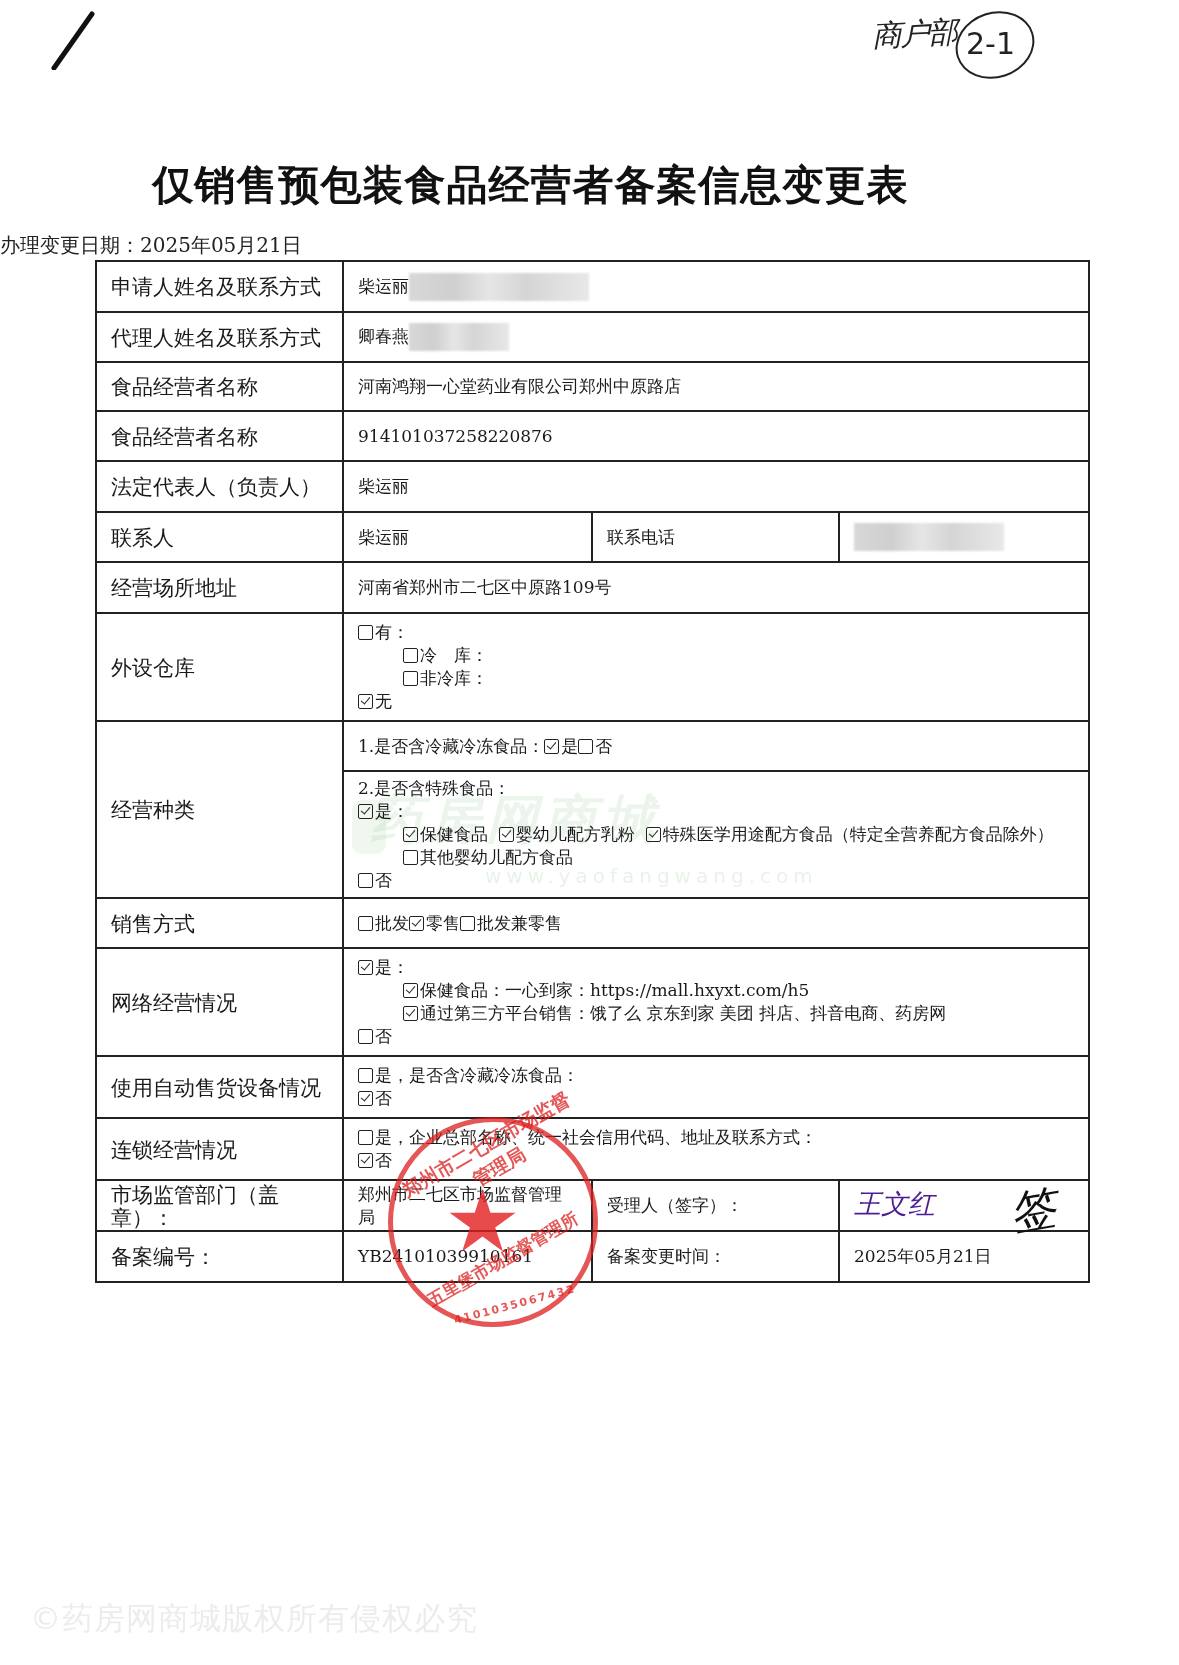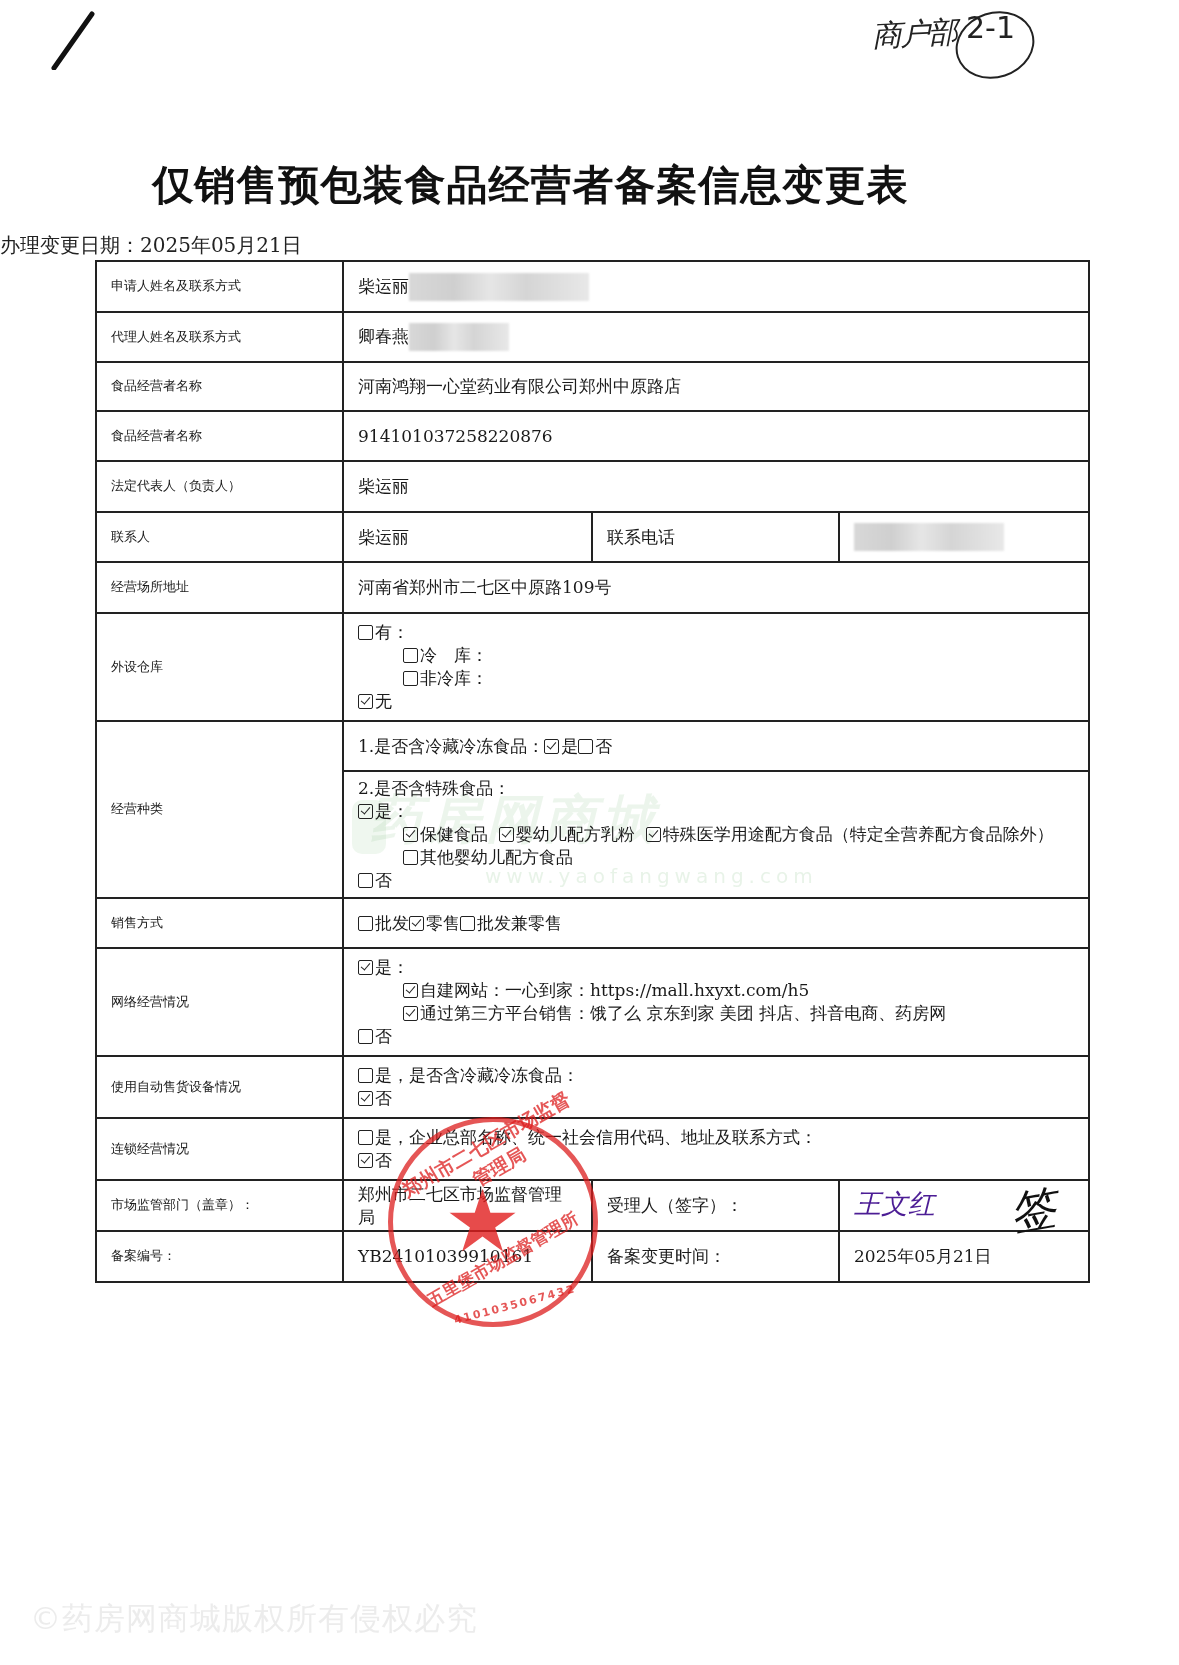--- a/index.html
+++ b/index.html
@@ -13,37 +13,37 @@
   }
   .hand-note {
     left: 872px; top: 14px; font-family: "DejaVu Sans", sans-serif; font-size: 30px;
     font-style: italic; color: #222; letter-spacing: -2px; transform: rotate(-3deg);
   }
   .hand-circle {
     left: 955px; top: 12px; width: 76px; height: 62px; border: 2px solid #222; border-radius: 50%;
     transform: rotate(-18deg);
   }
   .hand-circle-text {
-    left: 966px; top: 10px; font-family: "DejaVu Sans", sans-serif; font-size: 30px; color:#222;
+    left: 966px; top: 26px; font-family: "DejaVu Sans", sans-serif; font-size: 30px; color:#222;
   }
   .title {
     left: 0; width: 1061px; top: 158px; text-align: center; font-family: "DejaVu Sans", sans-serif;
     font-weight: bold; font-size: 41px; letter-spacing: 1px; color: #111;
   }
   .subtitle {
     left: 0; width: 1179px; top: 232px; text-align: left; font-size: 20px; color: #222;
   }
   table.form {
     position: absolute; left: 95px; top: 260px; width: 993px; border-collapse: collapse;
     table-layout: fixed; font-size: 17px;
   }
   table.form td {
     border: 2px solid #222; padding: 0 14px; vertical-align: middle; line-height: 23px;
   }
-  td.label { width: 219px; font-family: Liberation Mono, monospace; font-size: 13px; }
+  td.label { width: 219px; font-family: Liberation Sans, sans-serif; font-size: 21px; }
   .cb {
     display: inline-block; width: 15px; height: 15px; border: 1.6px solid #222; border-radius: 2px;
     vertical-align: -2px; margin-right: 2px; position: relative; box-sizing: border-box;
   }
   .cb.checked::after {
     content: ""; position: absolute; left: 4px; top: 0px; width: 4px; height: 8px;
     border-right: 1.6px solid #222; border-bottom: 1.6px solid #222; transform: rotate(40deg);
   }
   .indent { padding-left: 45px; }
   .blur {
@@ -187,21 +187,21 @@
   <tr style="height:50px">
     <td class="label">销售方式</td>
     <td colspan="3">
       <span class="cb"></span><span>批发</span><span class="cb checked"></span><span>零售</span><span class="cb"></span><span>批发兼零售</span>
     </td>
   </tr>
   <tr style="height:108px">
     <td class="label">网络经营情况</td>
     <td colspan="3">
       <div><span class="cb checked"></span><span>是：</span></div>
-      <div class="indent"><span class="cb checked"></span><span>自建网站：一心到家：https://mall.hxyxt.com/h5</span></div>
+      <div class="indent"><span class="cb checked"></span><span>保健食品：一心到家：https://mall.hxyxt.com/h5</span></div>
       <div class="indent"><span class="cb checked"></span><span>通过第三方平台销售：饿了么 京东到家 美团 抖店、抖音电商、药房网</span></div>
       <div><span class="cb"></span><span>否</span></div>
     </td>
   </tr>
   <tr style="height:62px">
     <td class="label">使用自动售货设备情况</td>
     <td colspan="3">
       <div><span class="cb"></span><span>是，是否含冷藏冷冻食品：</span></div>
       <div><span class="cb checked"></span><span>否</span></div>
     </td>

